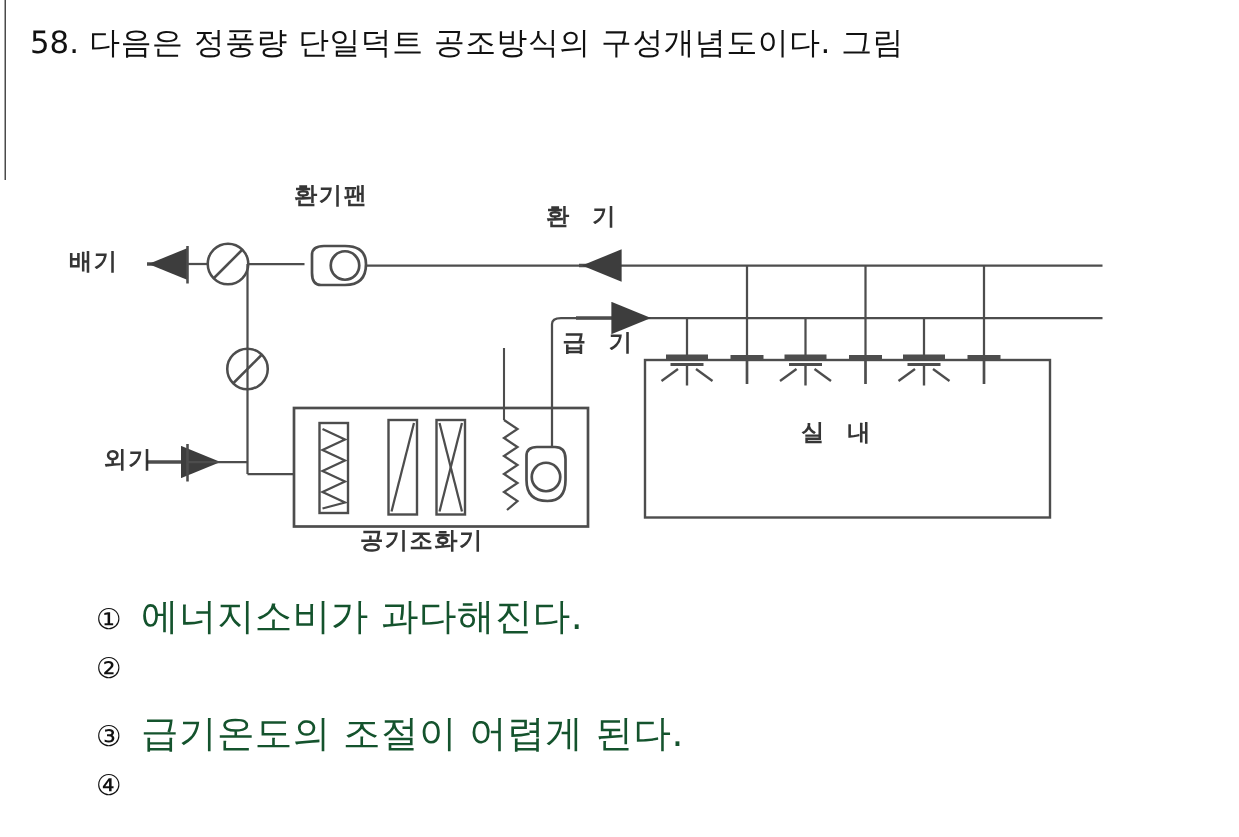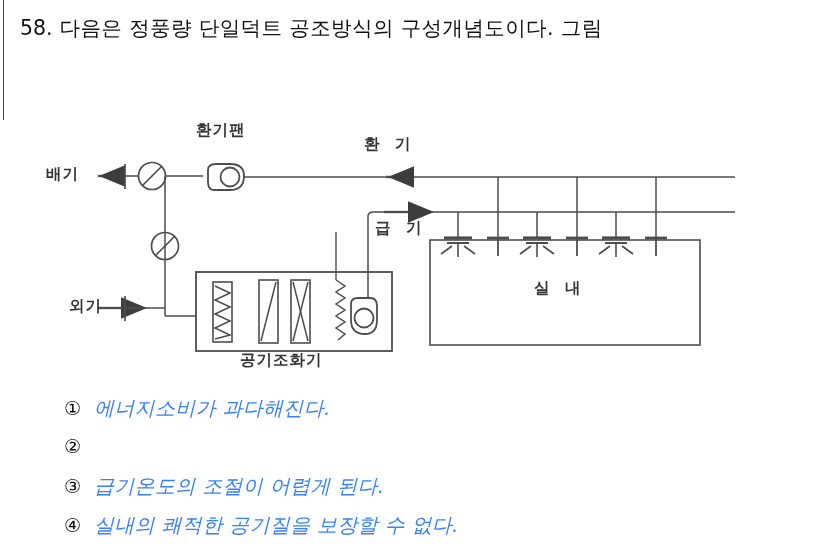--- a/index.html
+++ b/index.html
@@ -81,26 +81,25 @@
     height: 39px;
   }
   .option-marker {
     width: 30px;
     flex: 0 0 30px;
     font-size: 19px;
     line-height: 1;
     color: #111;
   }
   .option-text {
-    font-size: 20px;
+    font-size: 25px;
     line-height: 1;
     letter-spacing: 0.3px;
-    color: #3b82f6;
+    color: #14532d;
     white-space: nowrap;
-    font-style: italic;
   }
 </style>
 </head>
 <body>
 
 <div class="page-edge"></div>
 
 <div class="stem">
   <div class="stem-line l1">
     <span class="stem-num">58.</span>
@@ -277,15 +276,14 @@
     <span class="option-marker">②</span>
   </div>
 
   <div class="option-row">
     <span class="option-marker">③</span>
     <span class="option-text">급기온도의 조절이 어렵게 된다.</span>
   </div>
 
   <div class="option-row">
     <span class="option-marker">④</span>
-    <span class="option-text">실내의 쾌적한 공기질을 보장할 수 없다.</span>
   </div>
 </div>
 
 </body></html>

